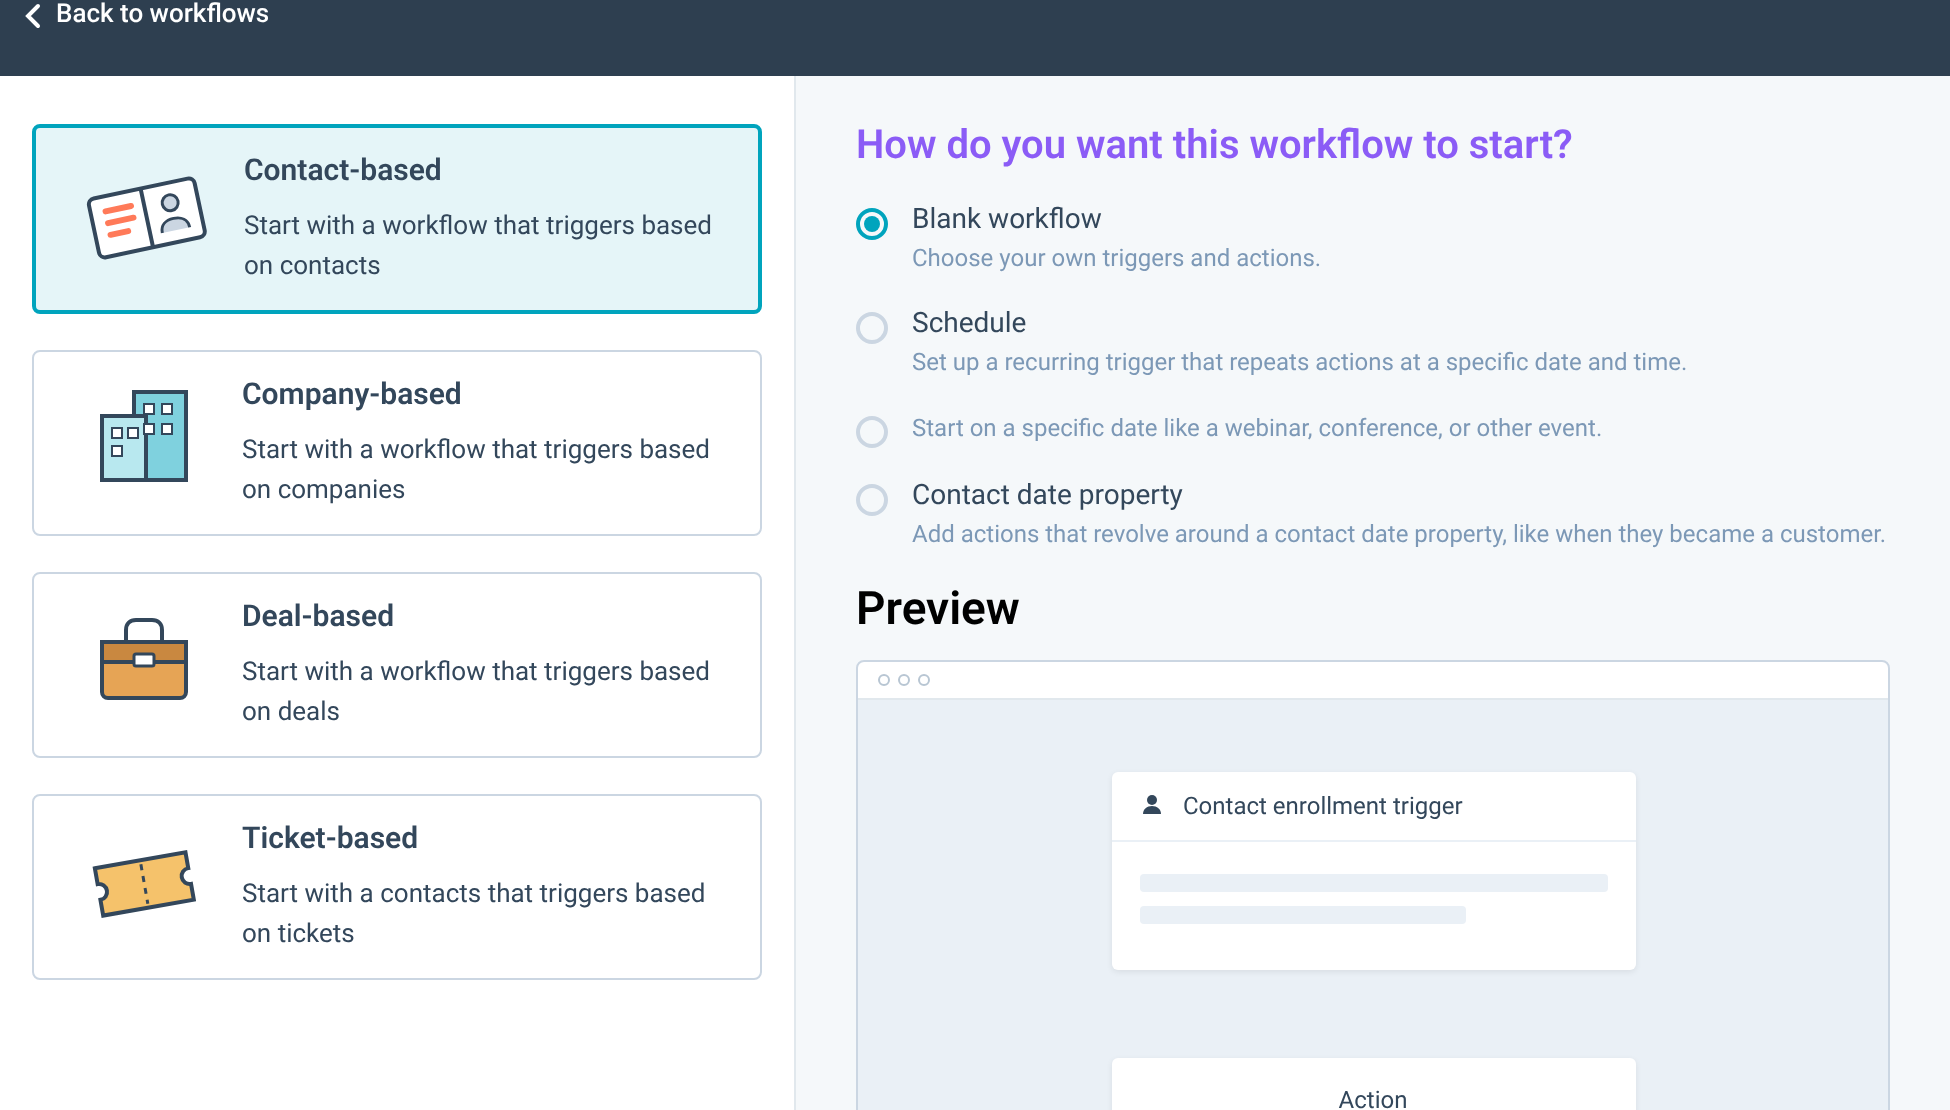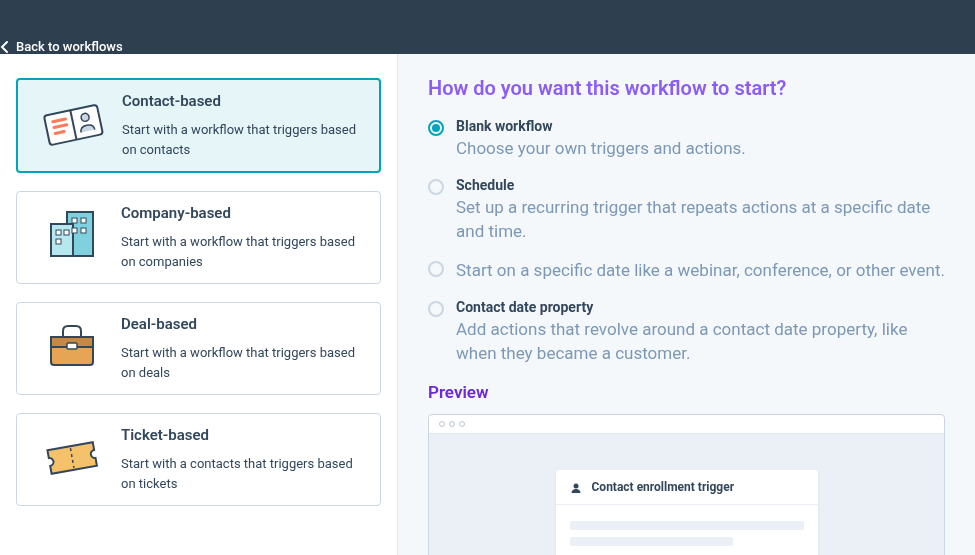--- a/index.html
+++ b/index.html
@@ -1,41 +1,41 @@
 <!DOCTYPE html>
 <html><head>
 <meta charset="utf-8">
 <style>
 *{box-sizing:border-box;margin:0;padding:0;font-family:-apple-system,BlinkMacSystemFont,"Segoe UI",Roboto,sans-serif}
 body{background:#f5f8fa;width:975px;height:555px;overflow:hidden}
-.header{background:#2e3f50;height:54px;display:flex;align-items:flex-end;padding:0 0;color:#fff}
+.header{background:#2e3f50;height:38px;display:flex;align-items:flex-start;padding:0 12px;color:#fff}
 .back-link{display:flex;align-items:center;gap:6px;color:#fff;font-size:13px;cursor:pointer;font-weight:500}
 .main{display:flex;height:517px}
 .left-panel{width:398px;padding:24px 16px;overflow-y:auto;background:#fff;border-right:1px solid #e1e8ed}
 .left-panel::-webkit-scrollbar{width:0}
 .type-card{border:1px solid #cbd6e2;border-radius:4px;padding:12px 20px;display:flex;gap:14px;margin-bottom:18px;cursor:pointer;background:#fff}
 .type-card.selected{border:2px solid #00a4bd;background:#e5f5f8}
 .type-icon{width:70px;height:62px;flex-shrink:0;display:flex;align-items:center;justify-content:center}
 .type-content h3{font-size:15px;font-weight:600;color:#33475b;margin-bottom:10px}
 .type-content p{font-size:13px;color:#33475b;line-height:1.5}
 .right-panel{flex:1;padding:22px 30px;overflow-y:auto;background:#f5f8fa}
 .right-panel h2{font-size:20px;font-weight:600;color:#8b5cf6;margin-bottom:18px}
 .radio-option{display:flex;gap:12px;margin-bottom:16px;cursor:pointer}
 .radio-circle{width:16px;height:16px;border:2px solid #cbd6e2;border-radius:50%;flex-shrink:0;margin-top:2px;position:relative}
 .radio-circle.checked{border-color:#00a4bd}
 .radio-circle.checked::after{content:"";position:absolute;width:8px;height:8px;background:#00a4bd;border-radius:50%;top:2px;left:2px}
-.radio-content h4{font-size:14px;font-weight:700;color:#33475b;margin-bottom:3px}
-.radio-content p{font-size:17px;color:#7c98b6;line-height:1.4}
-.preview-title{font-size:17px;font-weight:600;color:#6d28d9;margin:12px 0 12px}
+.radio-content h4{font-size:14px;font-weight:400;color:#33475b;margin-bottom:3px}
+.radio-content p{font-size:12px;color:#7c98b6;line-height:1.4}
+.preview-title{font-size:23px;font-weight:600;color:#000000;margin:12px 0 12px}
 .preview-box{border:1px solid #cbd6e2;border-radius:4px;background:#fff;overflow:hidden}
 .preview-dots{padding:6px 10px;border-bottom:1px solid #e1e8ed;display:flex;gap:4px}
 .preview-dots span{width:6px;height:6px;border:1px solid #b8c6d3;border-radius:50%}
 .preview-canvas{background:#eaf0f6;padding:36px 20px 20px;display:flex;flex-direction:column;align-items:center;gap:44px}
 .preview-card{background:#fff;border-radius:3px;width:262px;box-shadow:0 1px 3px rgba(0,0,0,0.08)}
-.preview-card-header{padding:10px 14px;display:flex;align-items:flex-end;gap:10px;font-size:12px;font-weight:700;color:#33475b;border-bottom:1px solid #eaf0f6}
+.preview-card-header{padding:10px 14px;display:flex;align-items:flex-start;gap:10px;font-size:12px;font-weight:400;color:#33475b;border-bottom:1px solid #eaf0f6}
 .preview-card-body{padding:16px 14px}
 .skeleton-line{height:9px;background:#eaf0f6;border-radius:2px;margin-bottom:7px}
 .skeleton-line.short{width:70%}
 .action-card .preview-card-header{justify-content:center;border-bottom:none;padding:14px 14px 6px}
 </style>
 </head>
 <body>
 
 <div class="header">
   <div class="back-link">

